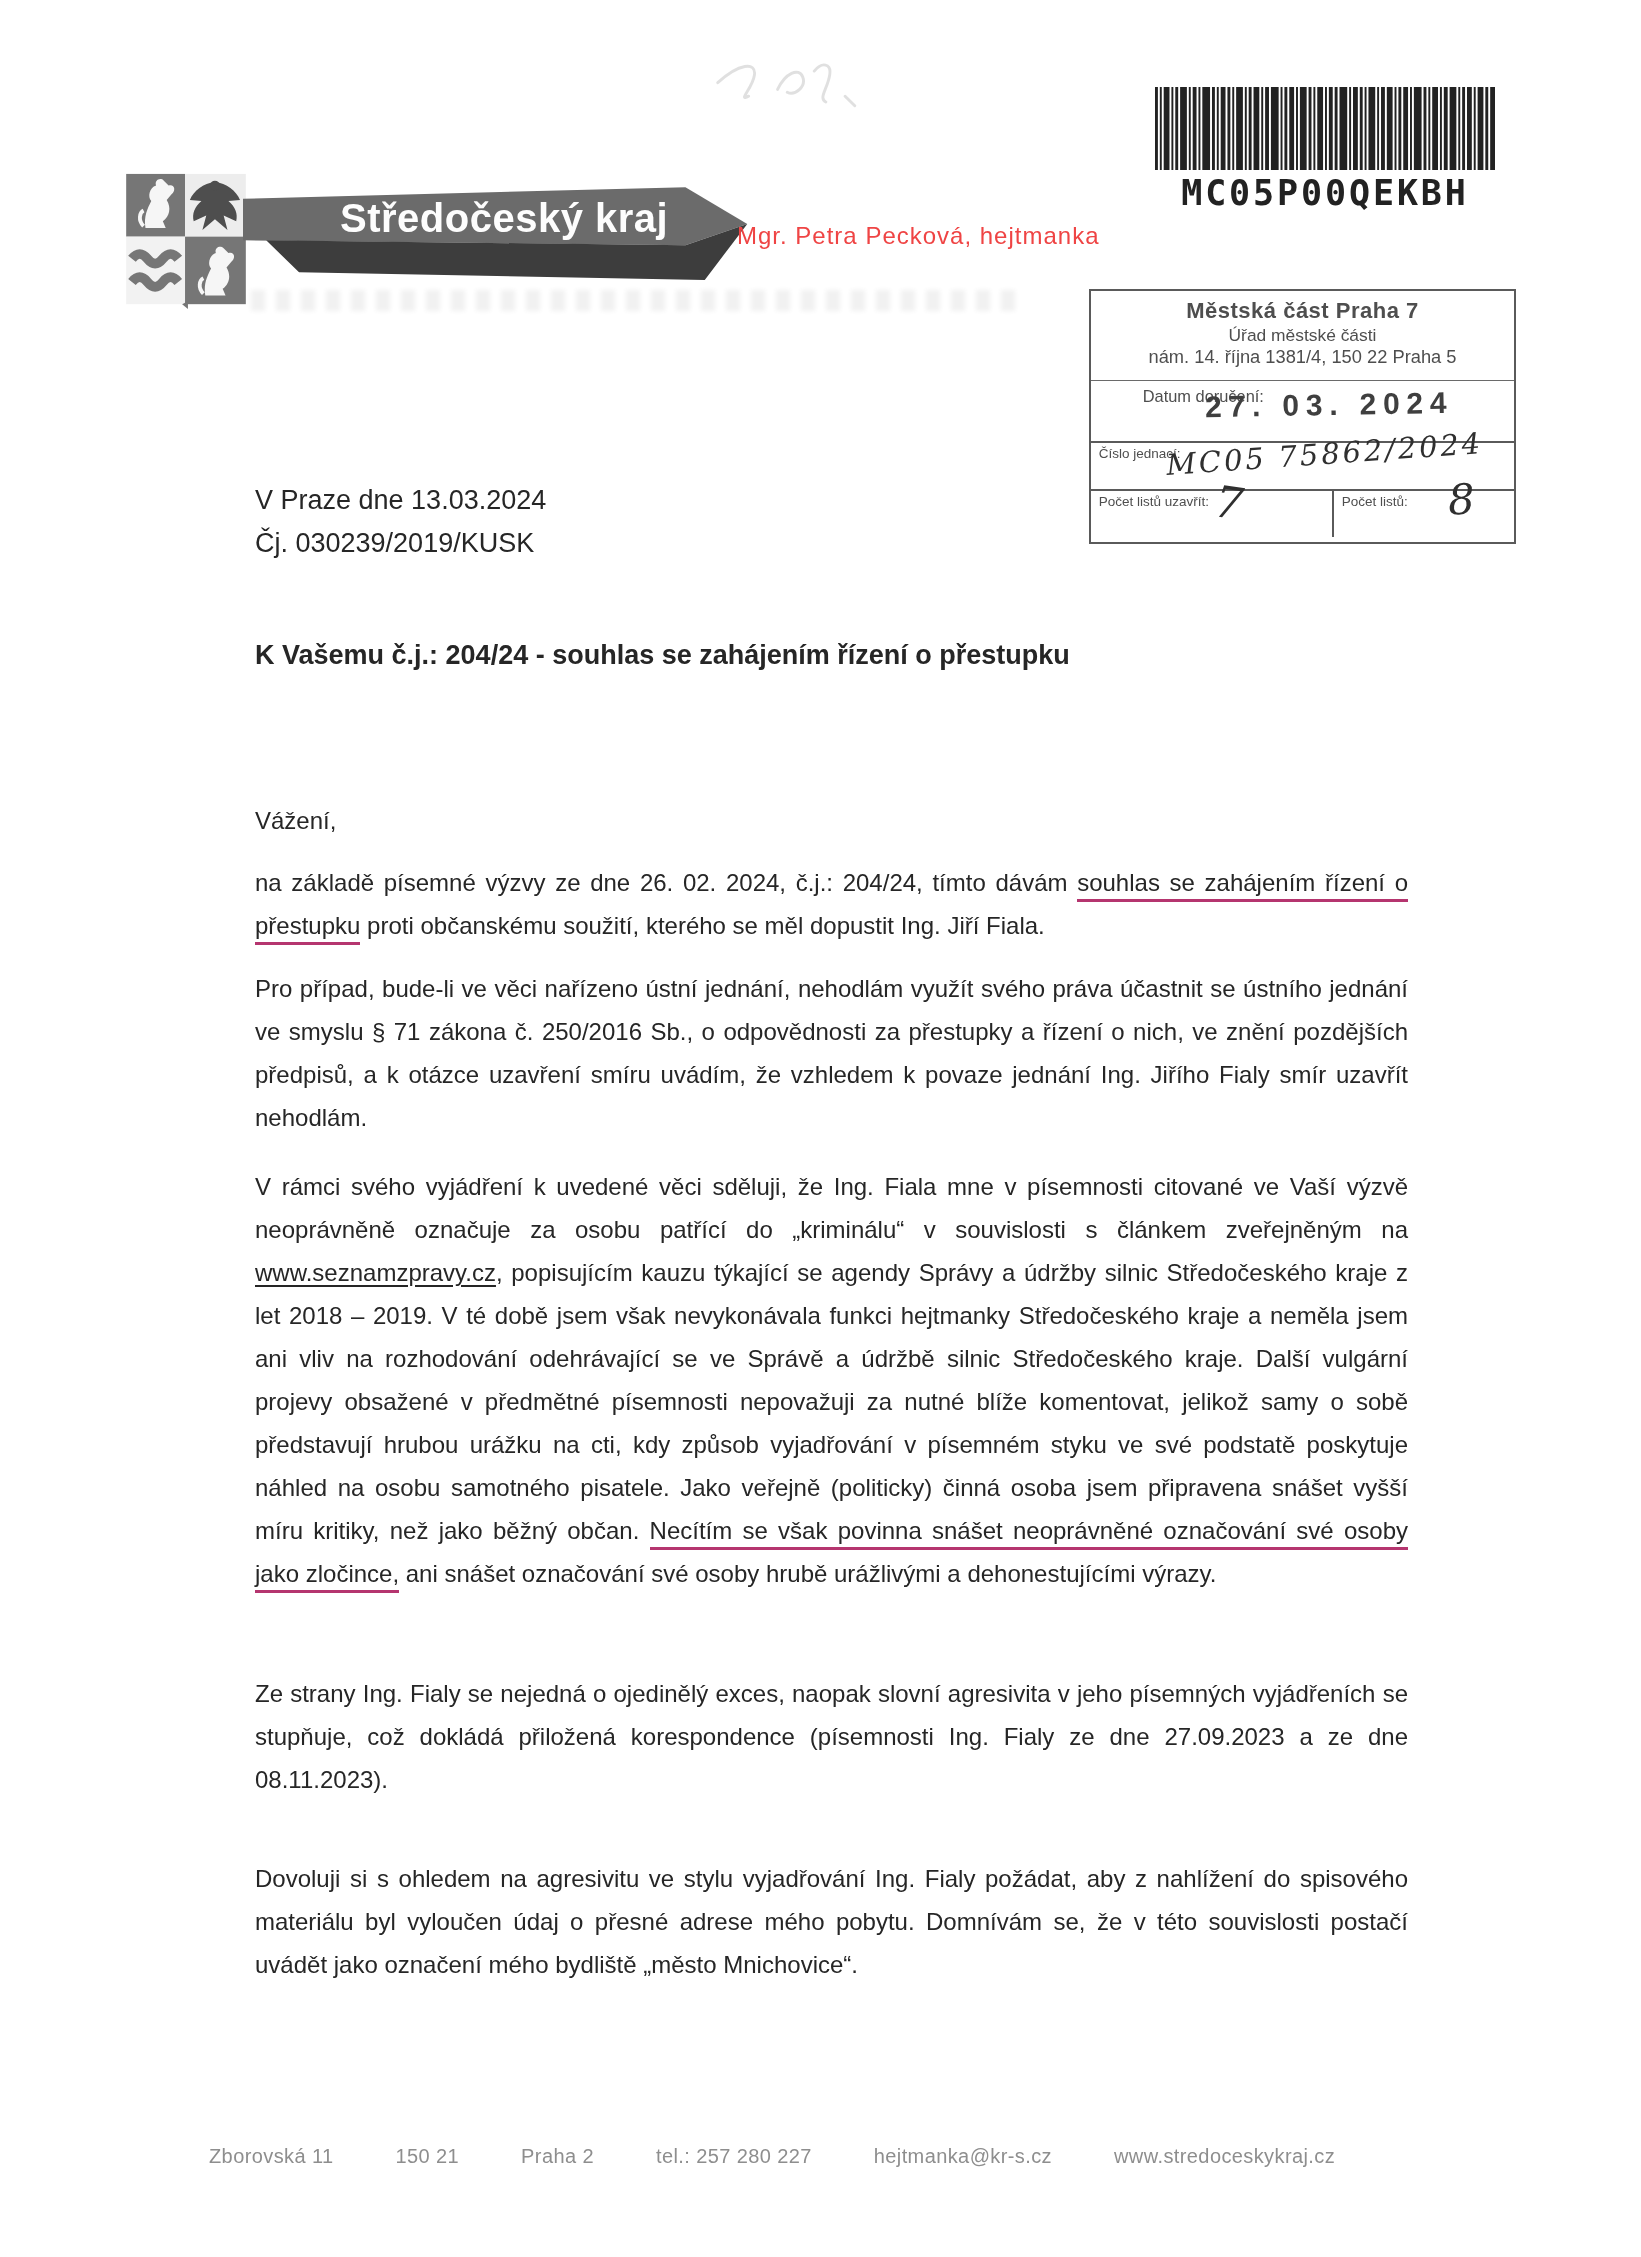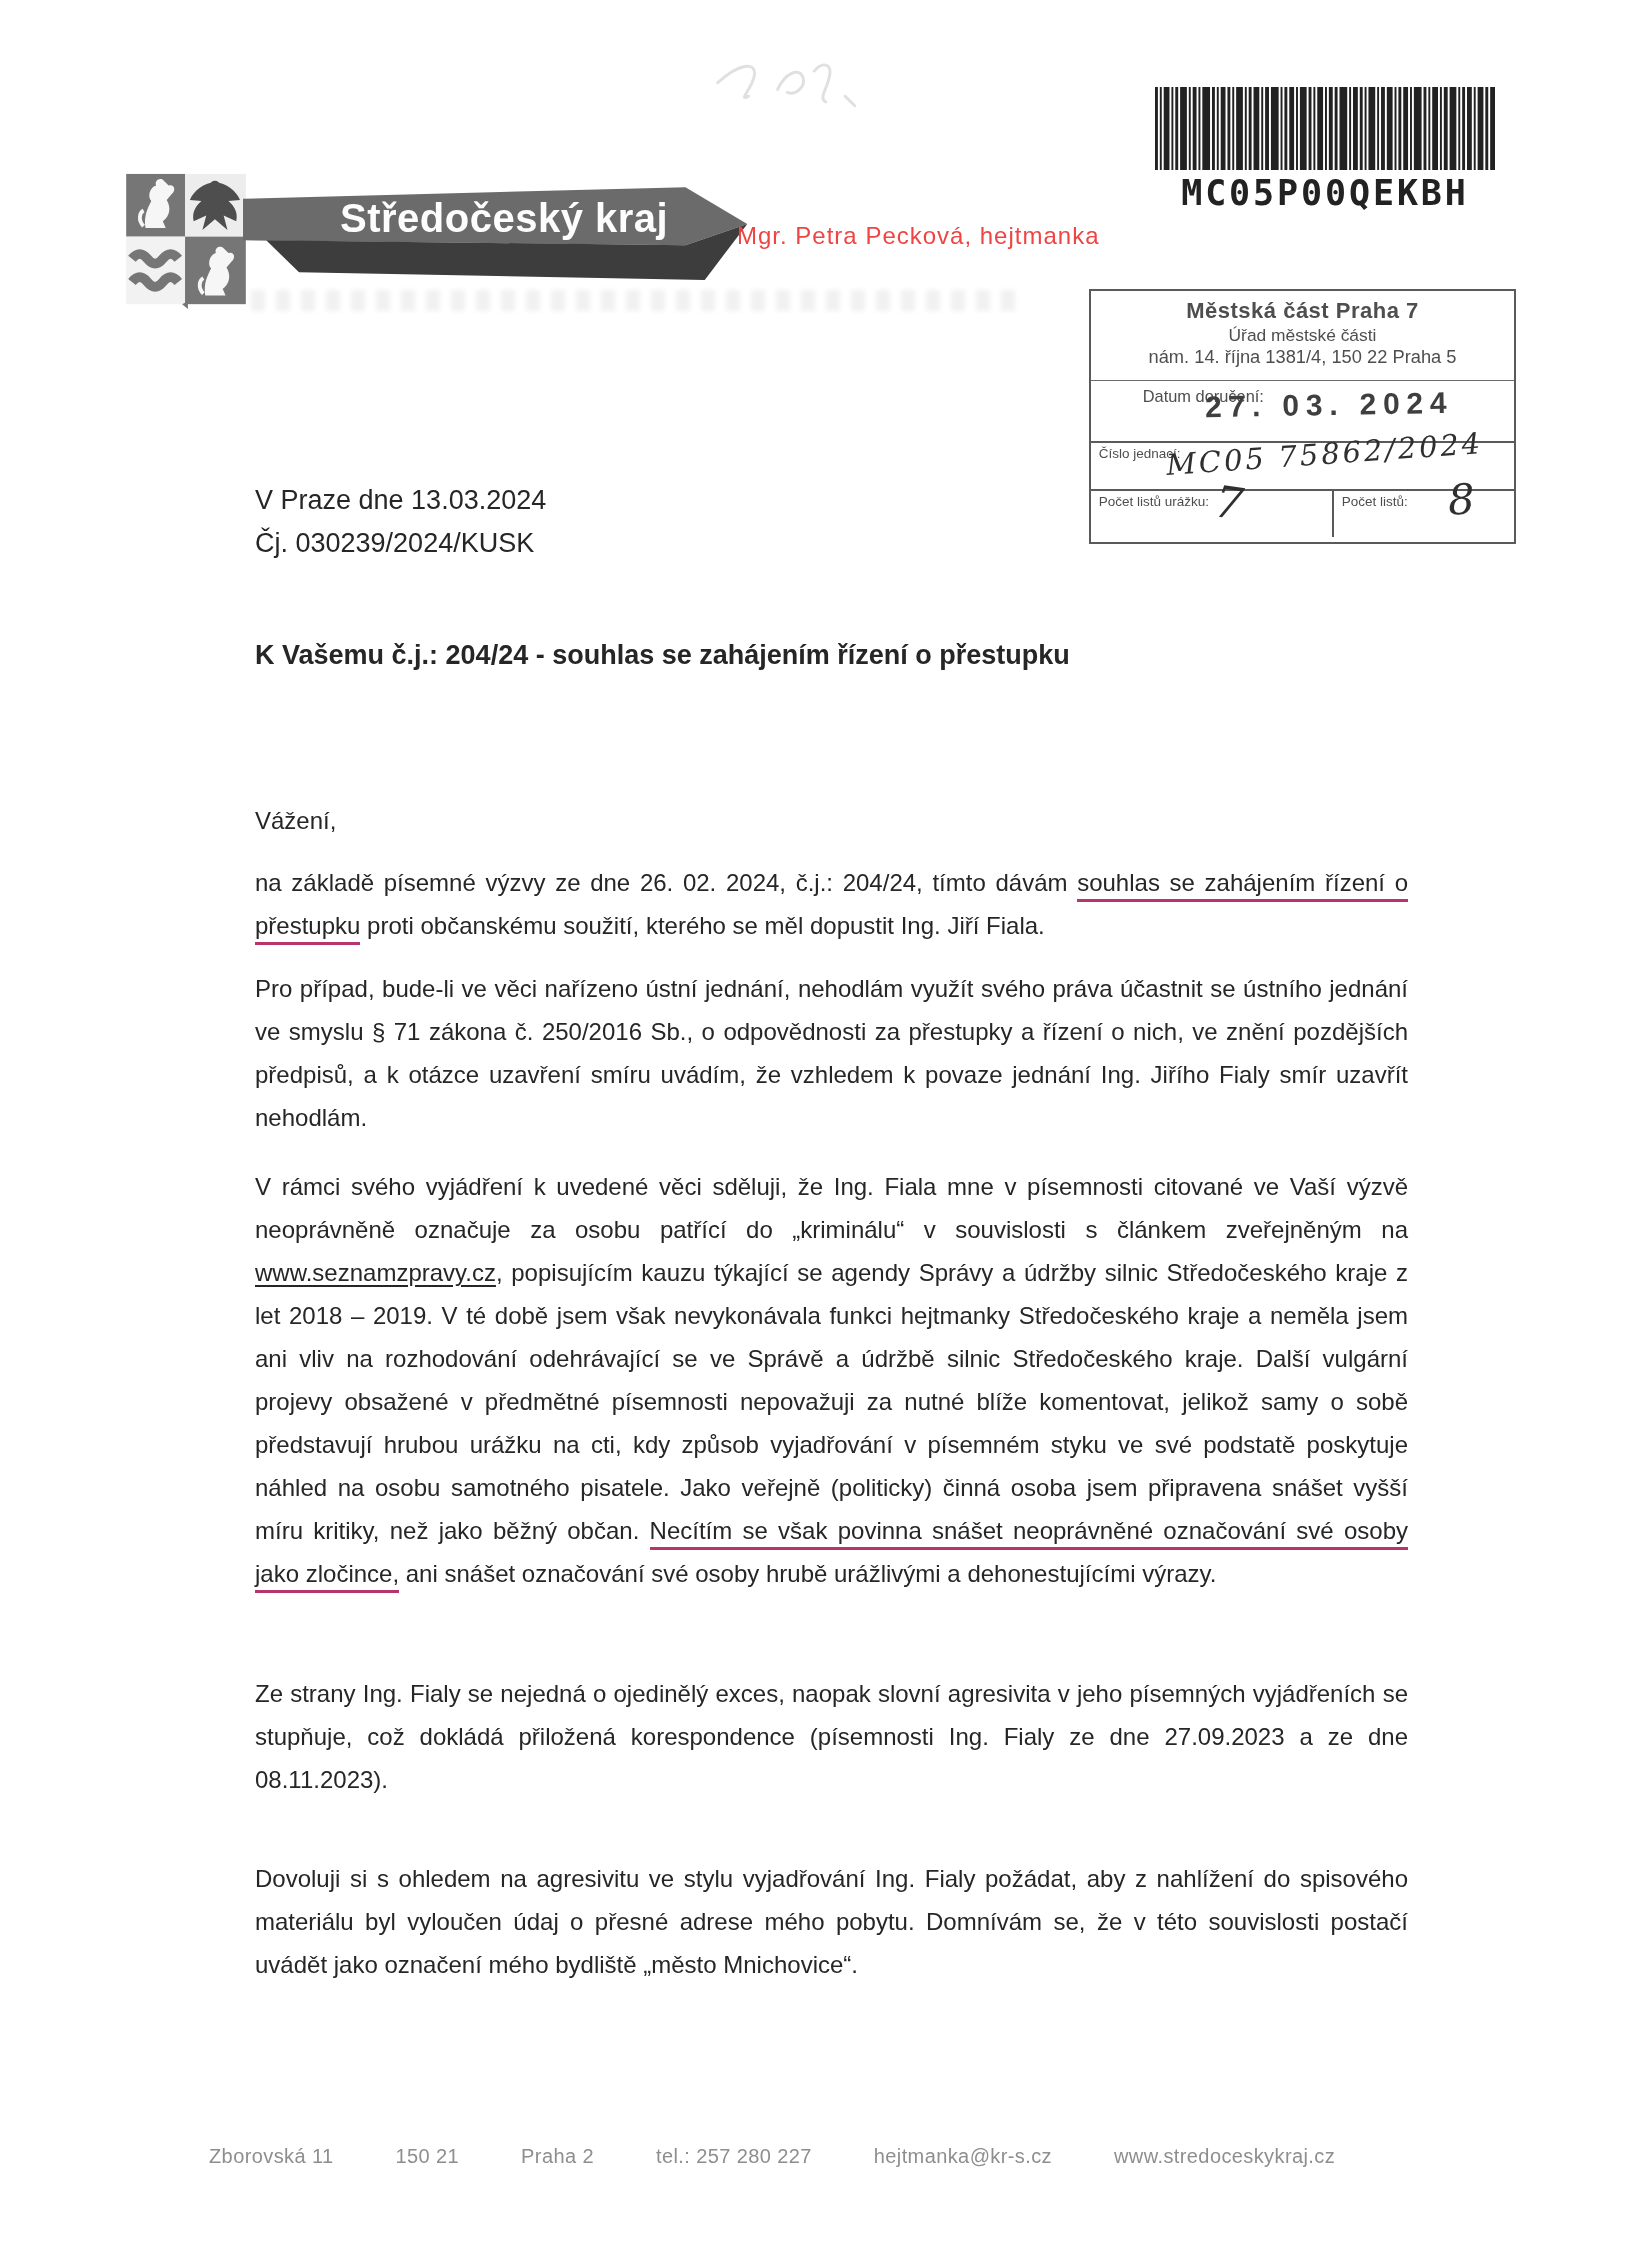--- a/index.html
+++ b/index.html
@@ -201,33 +201,33 @@
     <div class="stamp-date-row">
       <div class="stamp-label">Datum doručení:</div>
       <div class="stamp-date-value">27. 03. 2024</div>
     </div>
     <div class="stamp-ref-row">
       <div class="stamp-label-sm">Číslo jednací:</div>
       <div class="hand stamp-ref-value">MC05 75862/2024</div>
     </div>
     <div class="stamp-bottom">
       <div class="stamp-cell1">
-        <div class="stamp-label-sm">Počet listů urážku:</div>
+        <div class="stamp-label-sm">Počet listů uzavřít:</div>
         <div class="hand hand-count1">7</div>
       </div>
       <div class="stamp-cell2">
         <div class="stamp-label-sm">Počet listů:</div>
         <div class="hand hand-count2">8</div>
       </div>
     </div>
   </div>
 
   <div class="meta">
     <div>V Praze dne 13.03.2024</div>
-    <div>Čj. 030239/2024/KUSK</div>
+    <div>Čj. 030239/2019/KUSK</div>
   </div>
 
   <div class="subject">K Vašemu č.j.: 204/24 - souhlas se zahájením řízení o přestupku</div>
 
   <div class="letter">
     <p class="salutation">Vážení,</p>
     <p class="p1"><span>na základě písemné výzvy ze dne 26. 02. 2024, č.j.: 204/24, tímto dávám </span><span class="u-pink">souhlas se zahájením řízení o přestupku</span><span> proti občanskému soužití, kterého se měl dopustit Ing. Jiří Fiala.</span></p>
     <p class="p2">Pro případ, bude-li ve věci nařízeno ústní jednání, nehodlám využít svého práva účastnit se ústního jednání ve smyslu § 71 zákona č. 250/2016 Sb., o odpovědnosti za přestupky a řízení o nich, ve znění pozdějších předpisů, a k otázce uzavření smíru uvádím, že vzhledem k povaze jednání Ing. Jiřího Fialy smír uzavřít nehodlám.</p>
     <p class="p3"><span>V rámci svého vyjádření k uvedené věci sděluji, že Ing. Fiala mne v písemnosti citované ve Vaší výzvě neoprávněně označuje za osobu patřící do „kriminálu“ v souvislosti s článkem zveřejněným na </span><span class="u-link">www.seznamzpravy.cz</span><span>, popisujícím kauzu týkající se agendy Správy a údržby silnic Středočeského kraje z let 2018 – 2019. V té době jsem však nevykonávala funkci hejtmanky Středočeského kraje a neměla jsem ani vliv na rozhodování odehrávající se ve Správě a údržbě silnic Středočeského kraje. Další vulgární projevy obsažené v předmětné písemnosti nepovažuji za nutné blíže komentovat, jelikož samy o sobě představují hrubou urážku na cti, kdy způsob vyjadřování v písemném styku ve své podstatě poskytuje náhled na osobu samotného pisatele. Jako veřejně (politicky) činná osoba jsem připravena snášet vyšší míru kritiky, než jako běžný občan. </span><span class="u-pink">Necítím se však povinna snášet neoprávněné označování své osoby jako zločince,</span><span> ani snášet označování své osoby hrubě urážlivými a dehonestujícími výrazy.</span></p>
     <p class="p4">Ze strany Ing. Fialy se nejedná o ojedinělý exces, naopak slovní agresivita v jeho písemných vyjádřeních se stupňuje, což dokládá přiložená korespondence (písemnosti Ing. Fialy ze dne 27.09.2023 a ze dne 08.11.2023).</p>

